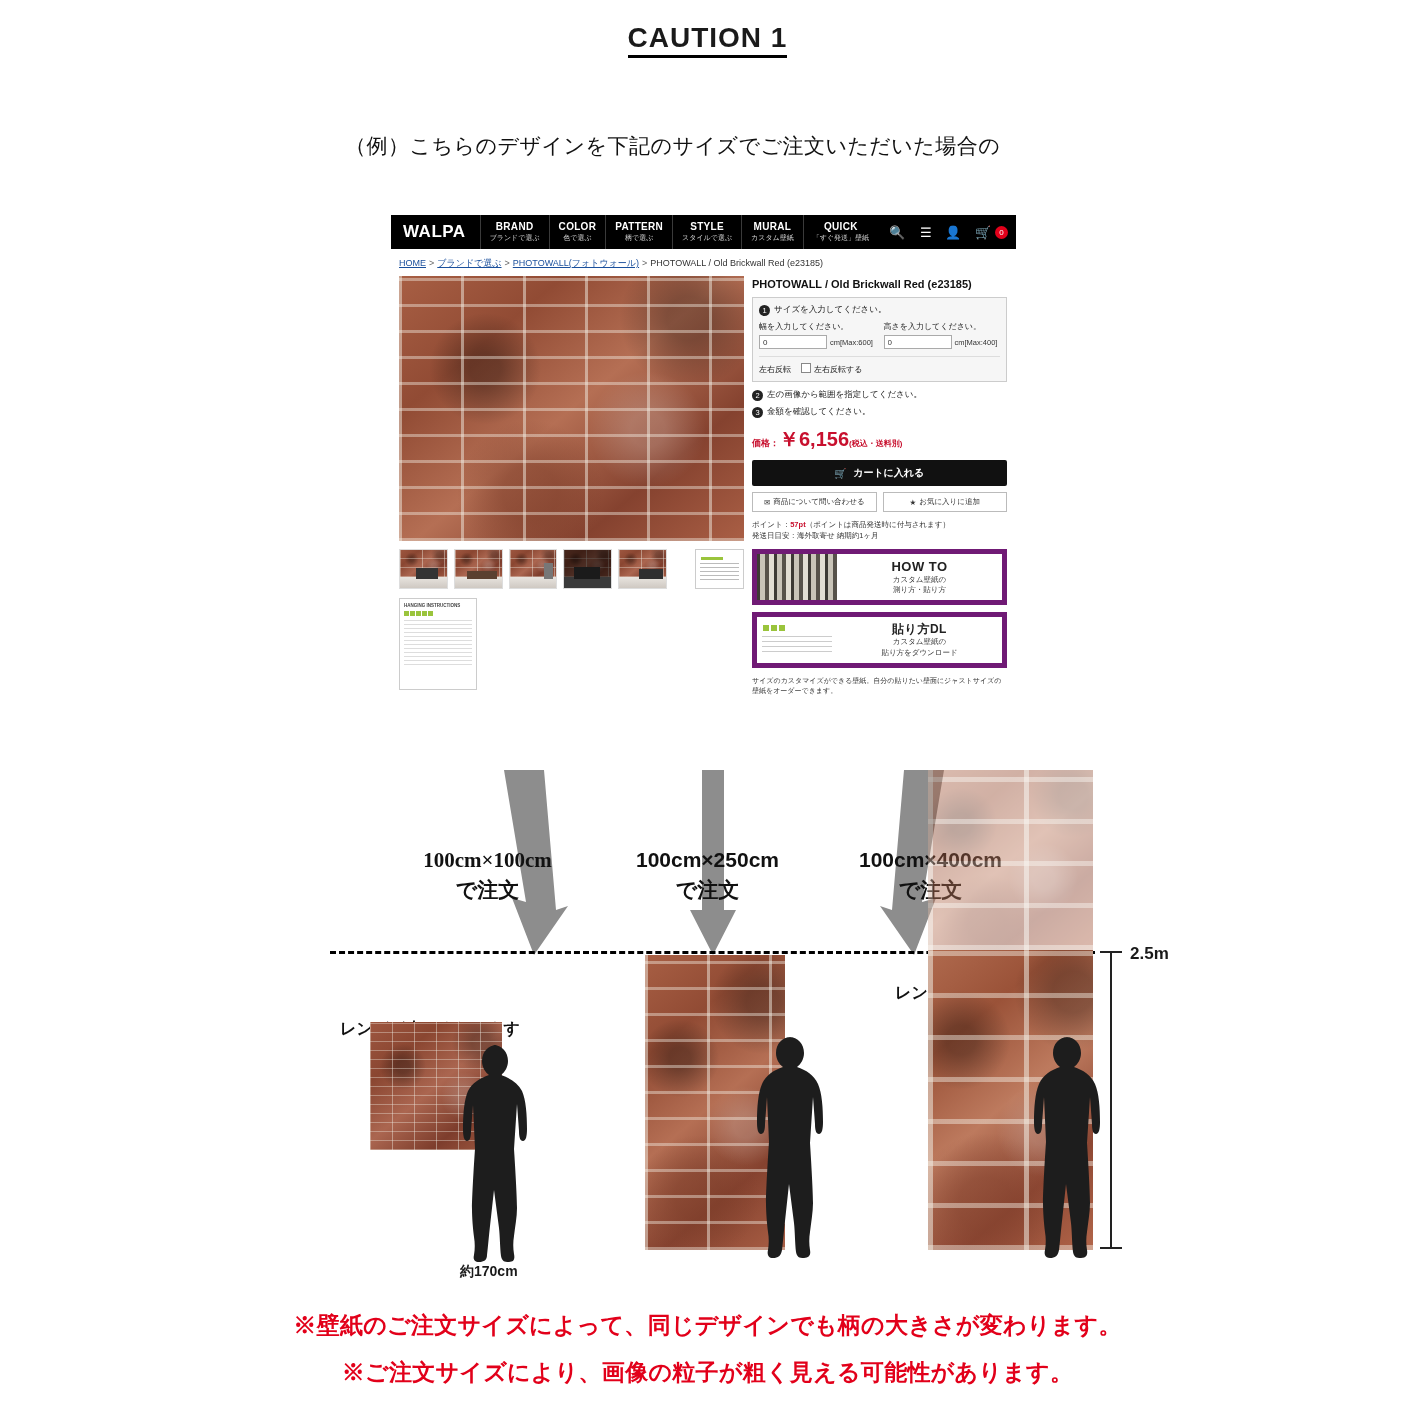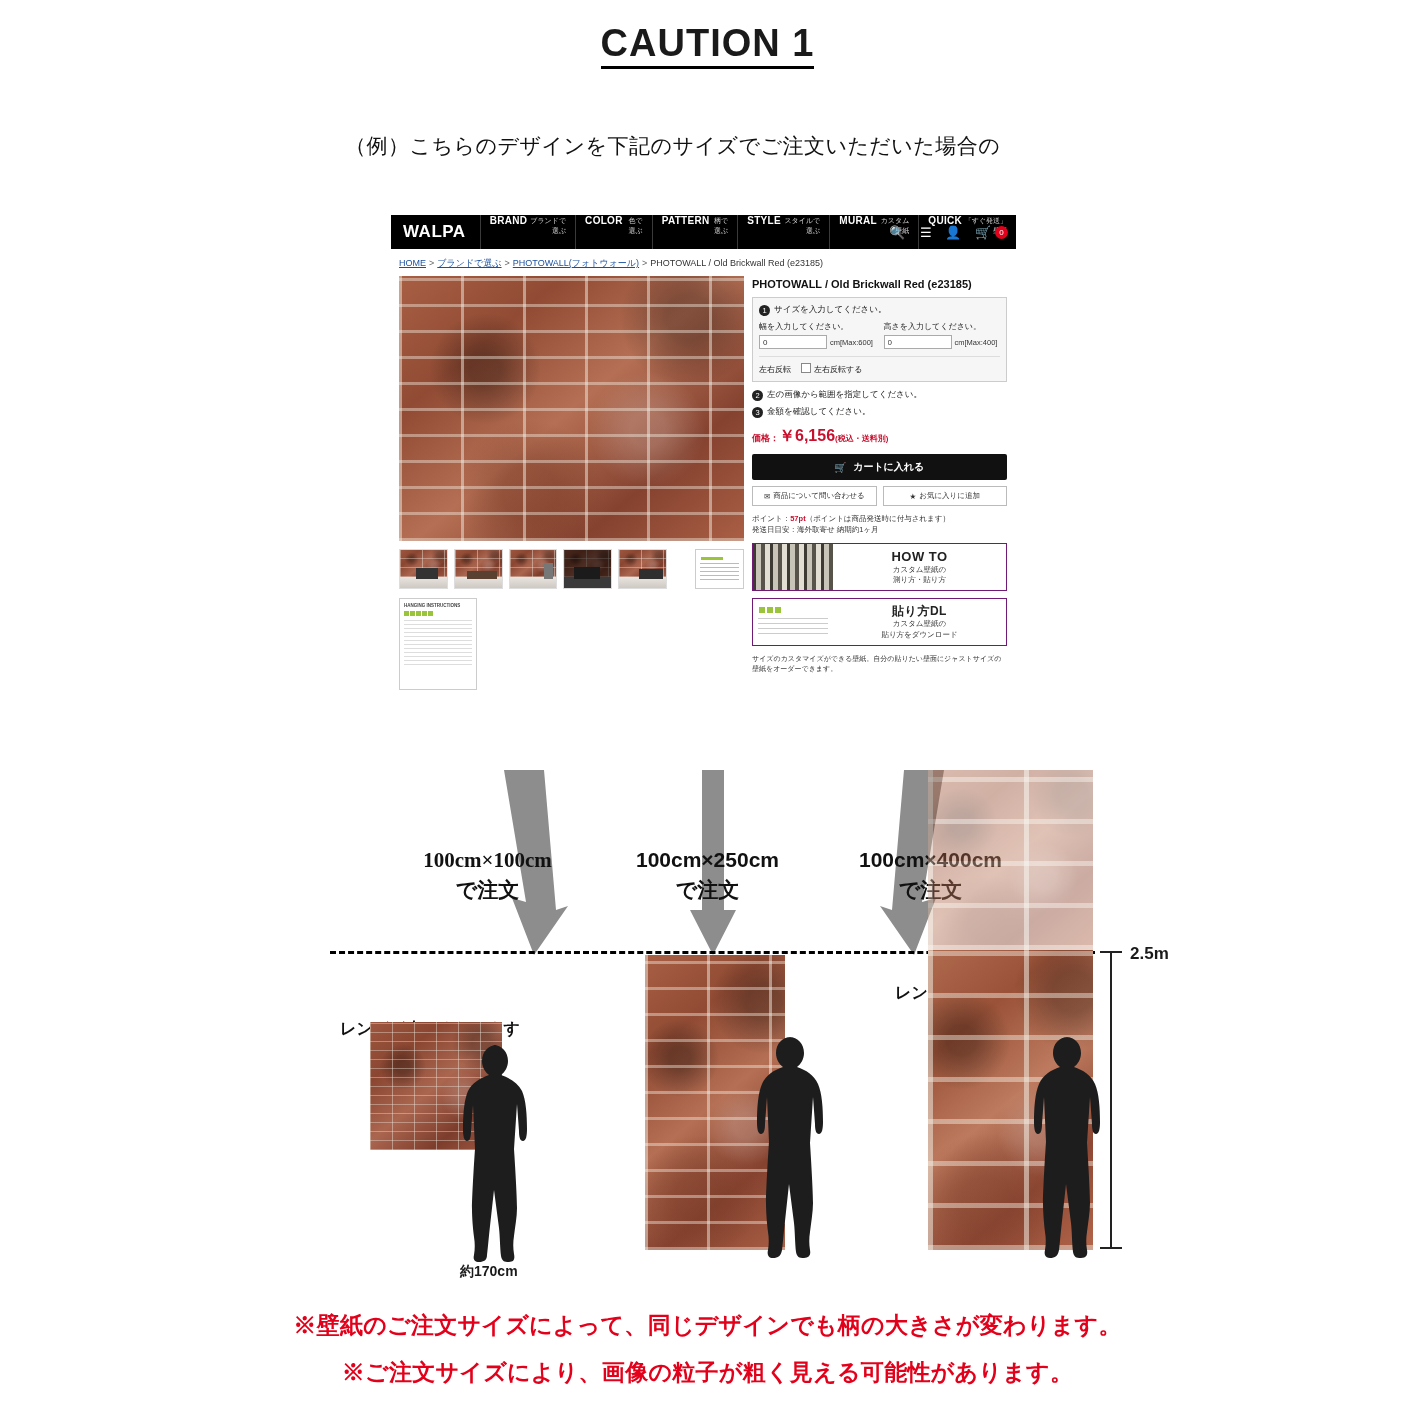--- a/index.html
+++ b/index.html
@@ -16,21 +16,21 @@
     overflow: hidden;
   }
 
   
   .caution-title {
     position: absolute;
     top: 22px;
     left: 0;
     width: 100%;
     text-align: center;
-    font-size: 38px;
+    font-size: 28px;
     font-weight: bold;
     letter-spacing: 1px;
   }
   .caution-title span {
     border-bottom: 3px solid #000;
     padding-bottom: 2px;
   }
 
   
   .intro {
@@ -70,25 +70,26 @@
     padding: 0 14px 0 12px;
     color:#fff;
   }
   .nav {
     display: flex;
     height: 100%;
     align-items: center;
   }
   .nav-item {
     padding: 0 9px;
-    text-align: right;
+    text-align: center;
     color: #fff;
     border-left: 1px solid #3a3a3a;
     height: 100%;
     display: flex;
+    flex-direction: column;
     justify-content: center;
   }
   .nav-item .t1 { font-size: 10px; font-weight: bold; letter-spacing: .3px;}
   .nav-item .t2 { font-size: 7px; color: #d8d8d8; margin-top: 1px;}
   .header-icons {
     position: absolute;
     right: 8px;
     top: 0;
     height: 100%;
     display: flex;
@@ -250,41 +251,41 @@
     margin-top: 7px; display: flex; align-items: center; gap: 10px;
     font-size: 8px; border-top: 1px solid #ddd; padding-top: 6px;
   }
   .chk { width: 8px; height: 8px; border: 1px solid #888; background: #fff; display:inline-block; vertical-align: -1px; margin-right: 3px;}
   .price {
     margin: 8px 0 7px 0;
     font-size: 9px;
     color: #c8102e;
     font-weight: bold;
   }
-  .price b { font-size: 16px; }
+  .price b { font-size: 20px; }
   .price .tax { font-size: 8px; }
   .cart-btn {
     background: #111; color: #fff;
     height: 26px; display: flex; align-items: center; justify-content: center;
     gap: 6px; font-size: 10px; font-weight: bold;
     border-radius: 2px;
   }
   .sub-btns { display: flex; gap: 6px; margin-top: 6px; }
   .sub-btn {
     flex: 1; border: 1px solid #bbb; background: #fff;
     font-size: 7.5px; height: 18px;
     display: flex; align-items: center; justify-content: center; gap: 3px;
     color: #333;
   }
   .points { font-size: 7.5px; margin-top: 7px; color: #333; line-height: 1.5; }
   .points .pt { color: #c8102e; font-weight: bold; }
 
   .promo {
     display: flex; align-items: center;
-    border: 1px solid #701a75; margin-top: 7px; height: 46px;
+    border: 5px solid #701a75; margin-top: 7px; height: 46px;
     background: #fff;
   }
   .promo-img { width: 80px; height: 100%; }
   .promo-img.forest {
     background:
       repeating-linear-gradient(90deg, #3d3a34 0 3px, #c9c4b8 3px 8px, #57524a 8px 12px, #e2ded3 12px 17px);
   }
   .promo-img.doc {
     background: #fff;
     position: relative;

